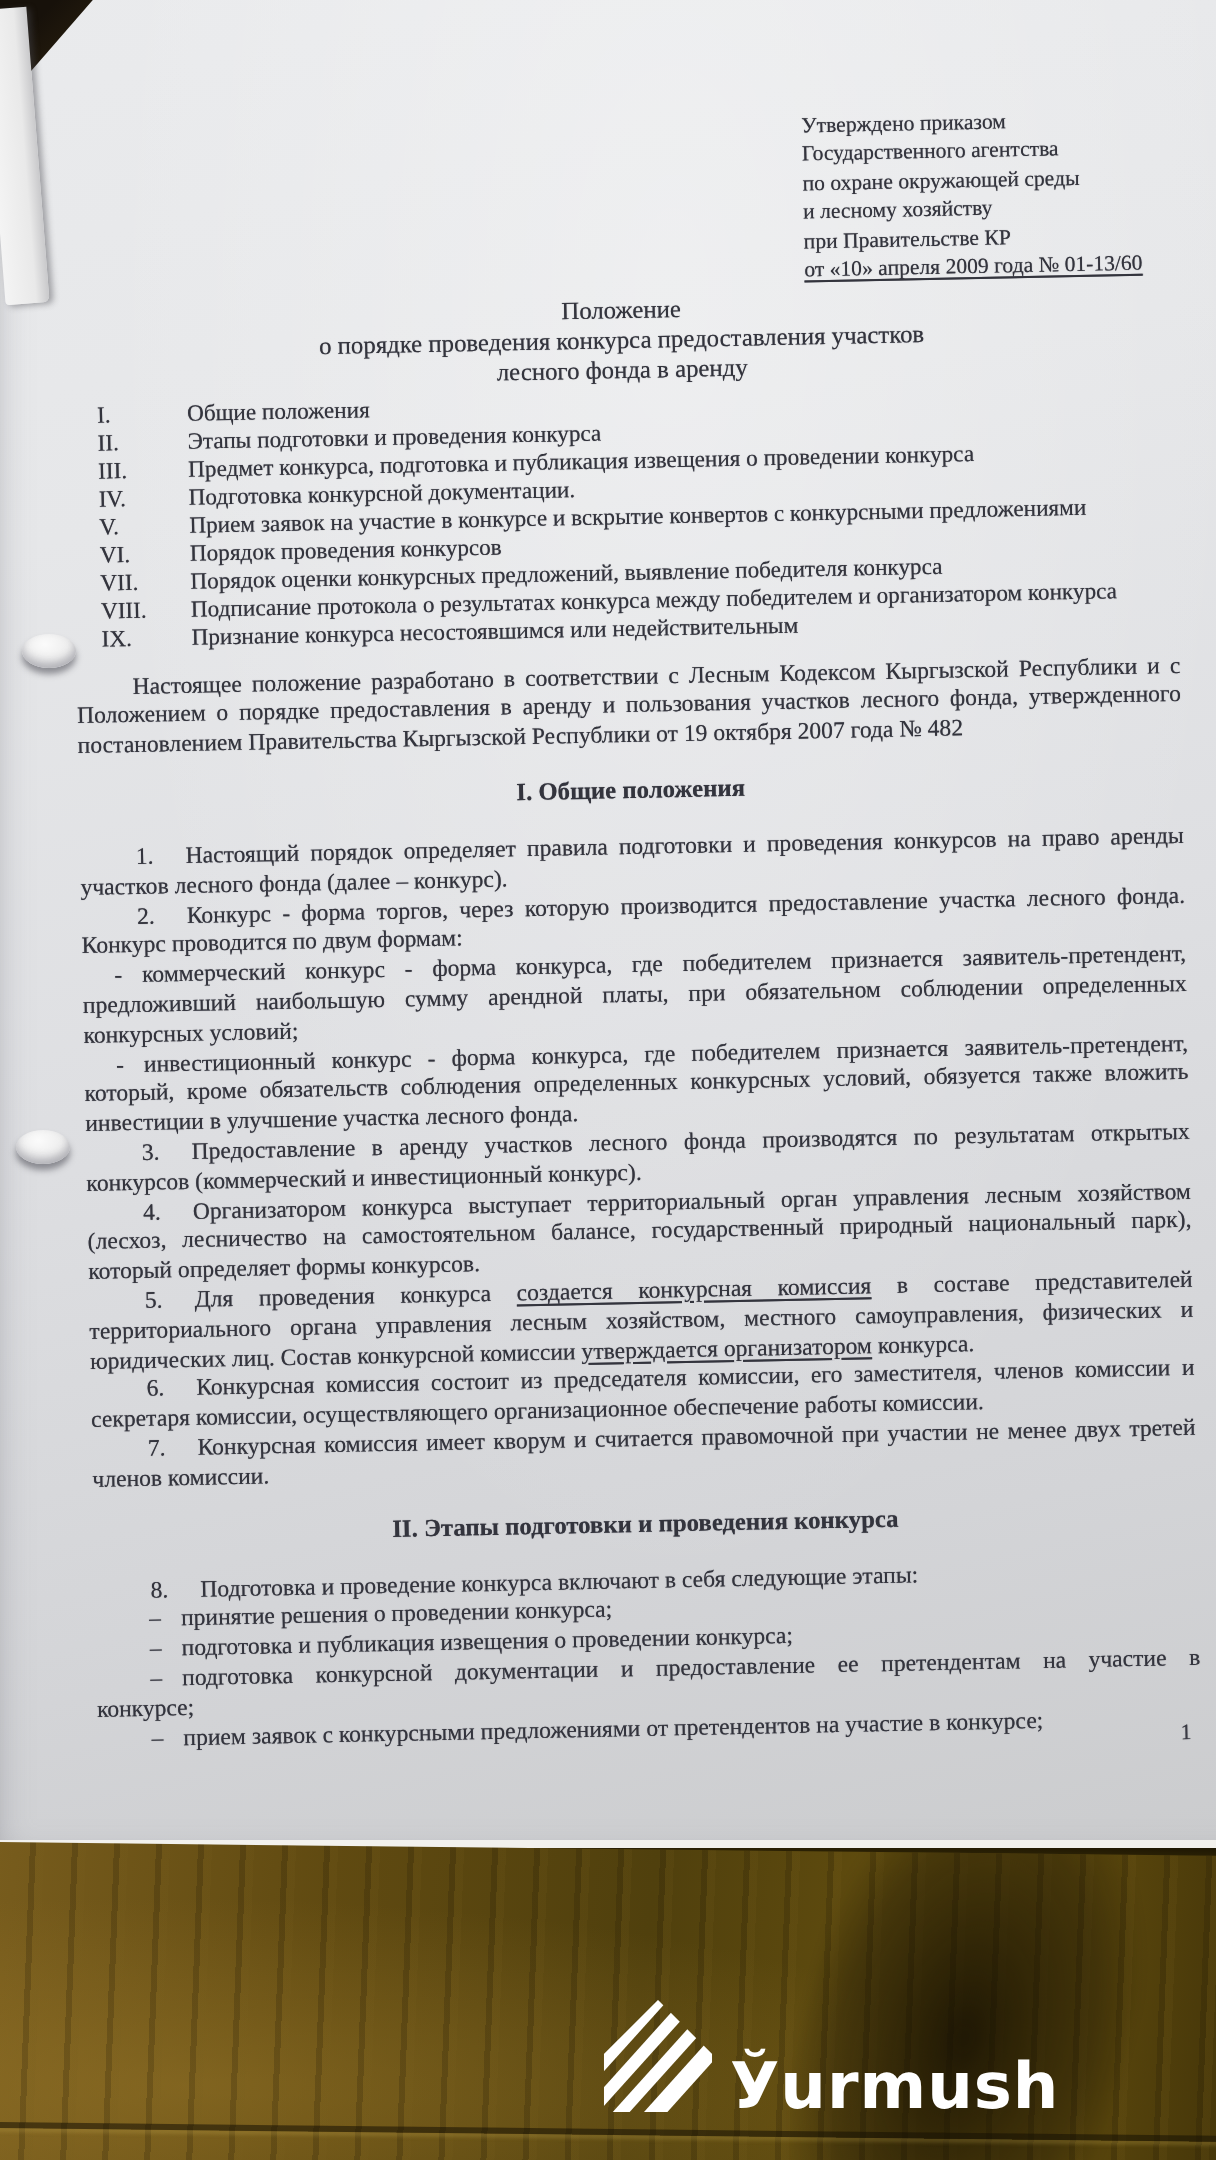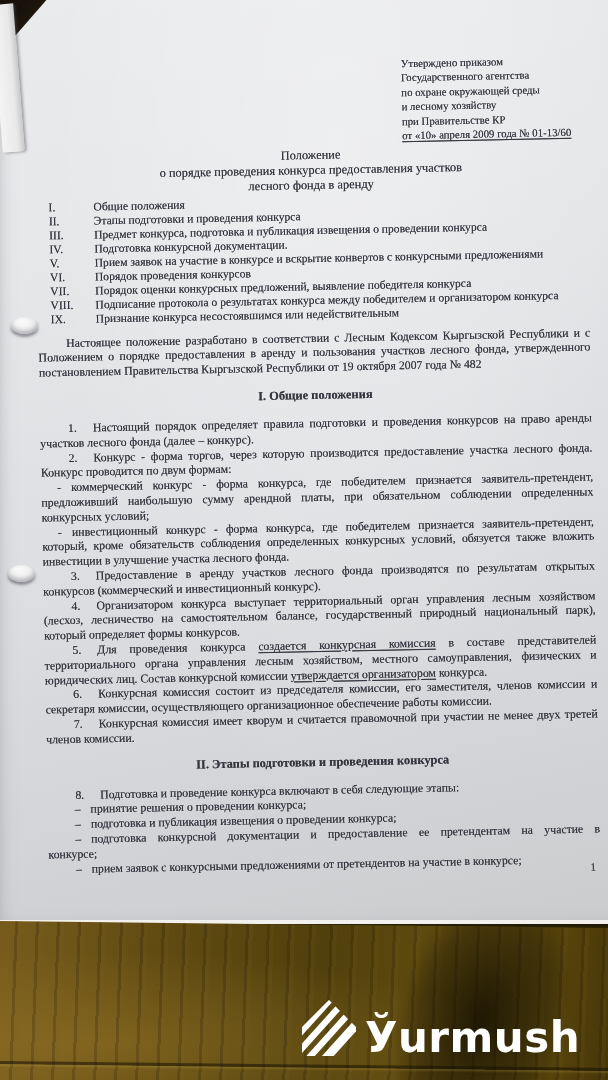--- a/index.html
+++ b/index.html
@@ -90,21 +90,21 @@
     box-shadow: 0 2px 2px rgba(200,170,80,.25);
   }
   
   .watermark {
     position:absolute; left:300px; top:998px; z-index:9;
     display:flex; align-items:flex-end; color:#ffffff;
   }
   .house { margin-right:7px; flex:none; }
   .wm-text {
     font-family:"DejaVu Sans","Liberation Sans",sans-serif;
-    font-weight:bold; font-size:42px; line-height:.92; letter-spacing:.5px;
+    font-weight:bold; font-size:32px; line-height:.92; letter-spacing:.5px;
     white-space:nowrap;
   }
 </style>
 </head>
 <body>
 
 <div class="stage">
 
   <div class="paper"></div>
   <div class="corner-shadow"></div>

